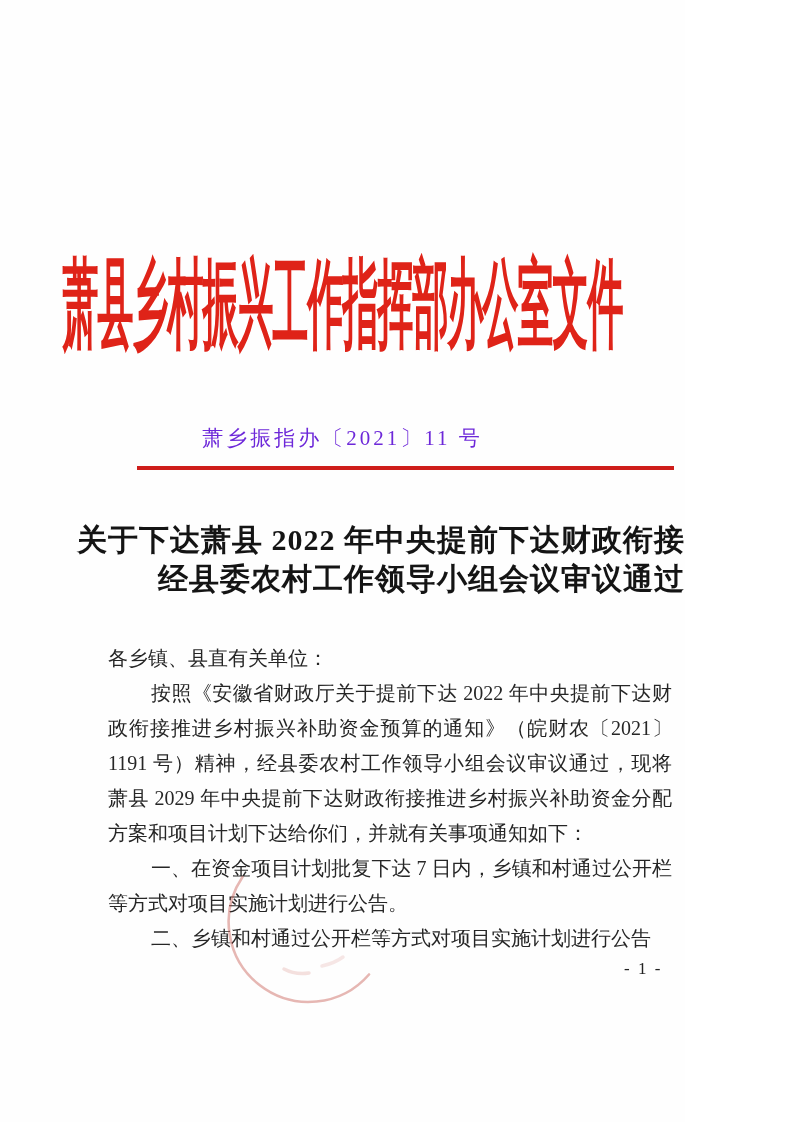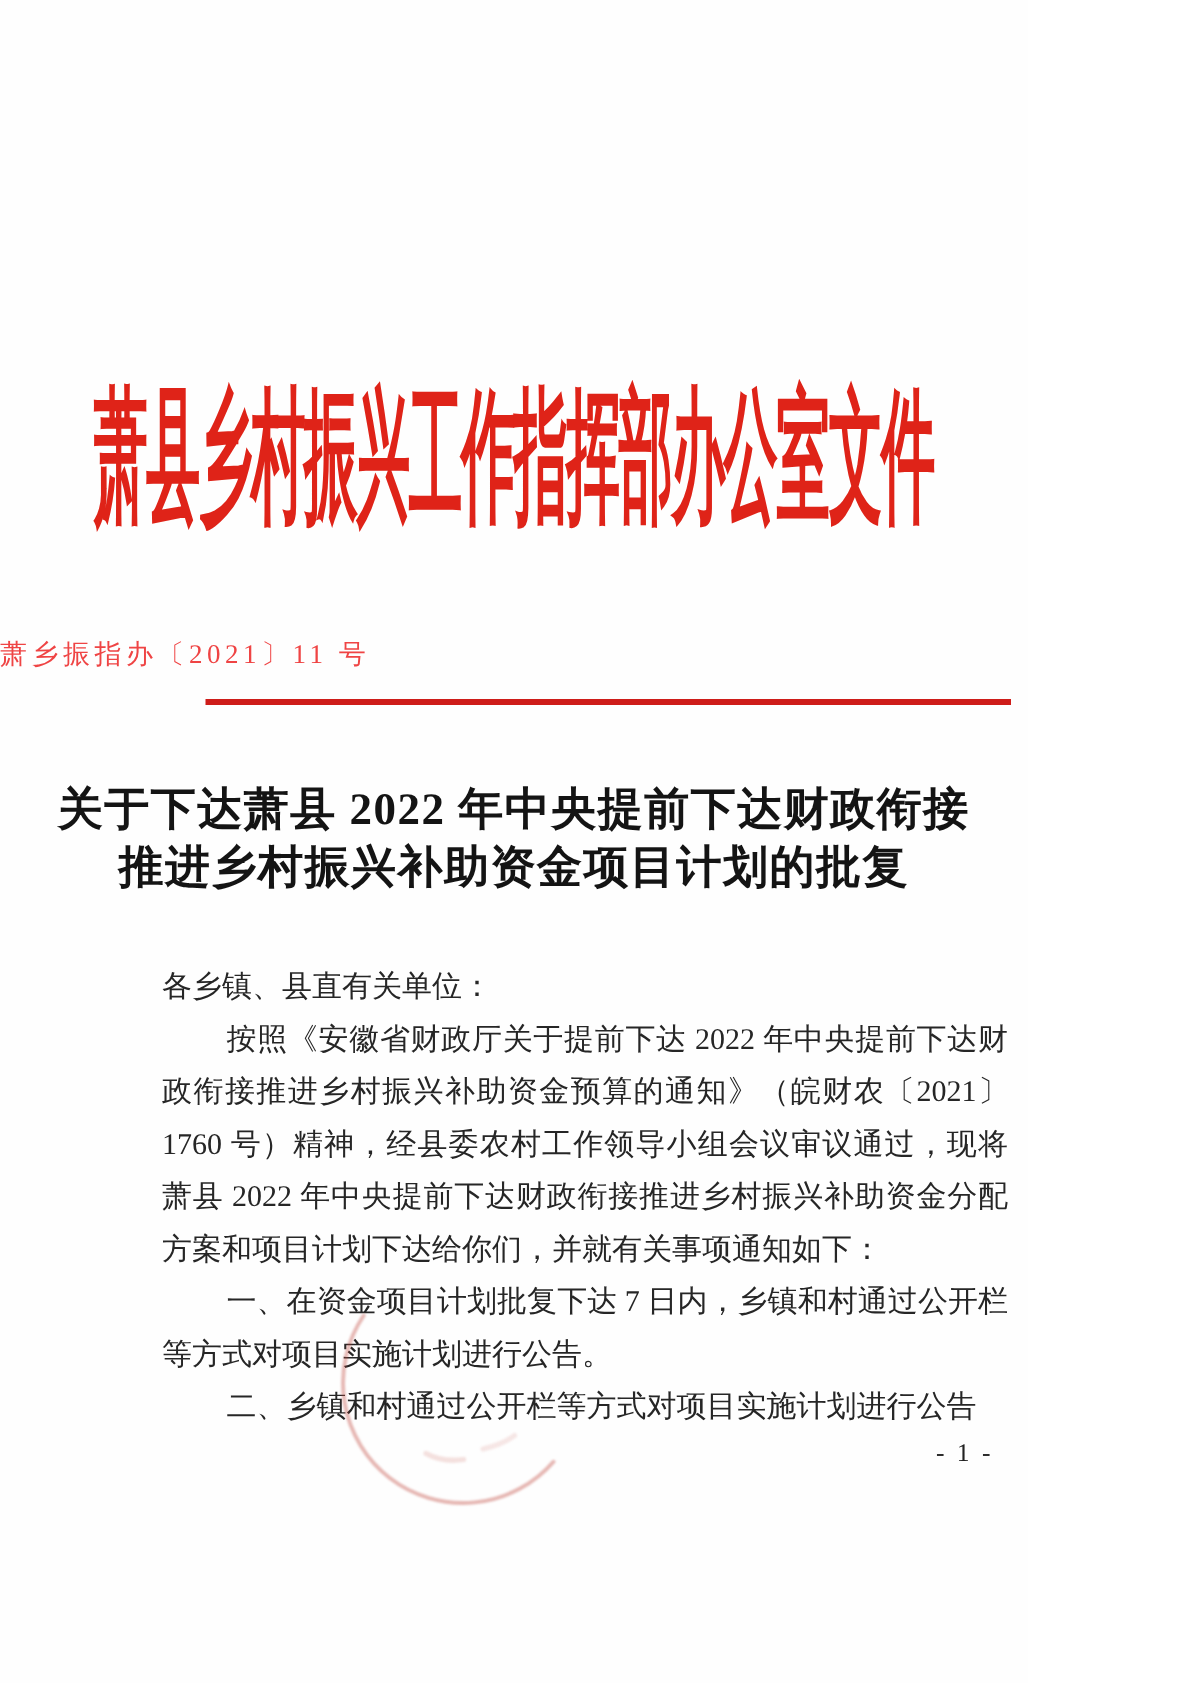--- a/index.html
+++ b/index.html
@@ -32,43 +32,44 @@
     transform: scaleY(2.7);
     transform-origin: 50% 0;
   }
 
   
   .doc-number {
     position: absolute;
     top: 424px;
     left: 0;
     right: 0;
-    font-size: 18px;
+    text-align: center;
+    font-size: 21px;
     letter-spacing: 3px;
-    color: #ef4444;
+    color: #6d28d9;
   }
 
   
   .red-rule {
     position: absolute;
     top: 466px;
     left: 137px;
     width: 537px;
     height: 4px;
     background: #ce1d1a;
   }
 
   
   .doc-title {
     position: absolute;
     top: 520px;
     left: 0;
     right: 0;
     margin: 0;
-    text-align: center;
+    text-align: right;
     font-size: 30px;
     line-height: 39px;
     font-weight: bold;
     color: #141414;
     letter-spacing: 1px;
   }
   .doc-title span { display: block; }
 
   
   .body-text {
@@ -111,26 +112,26 @@
 <div class="page">
 
   <div class="red-header">萧县乡村振兴工作指挥部办公室文件</div>
 
   <div class="doc-number">萧乡振指办〔2021〕11 号</div>
 
   <div class="red-rule"></div>
 
   <h1 class="doc-title">
     <span>关于下达萧县 2022 年中央提前下达财政衔接</span>
-    <span>推进乡村振兴补助资金项目计划的批复</span>
+    <span>经县委农村工作领导小组会议审议通过</span>
   </h1>
 
   <div class="body-text">
     <p class="salutation">各乡镇、县直有关单位：</p>
-    <p class="para">按照《安徽省财政厅关于提前下达 2022 年中央提前下达财政衔接推进乡村振兴补助资金预算的通知》（皖财农〔2021〕1760 号）精神，经县委农村工作领导小组会议审议通过，现将萧县 2022 年中央提前下达财政衔接推进乡村振兴补助资金分配方案和项目计划下达给你们，并就有关事项通知如下：</p>
+    <p class="para">按照《安徽省财政厅关于提前下达 2022 年中央提前下达财政衔接推进乡村振兴补助资金预算的通知》（皖财农〔2021〕1191 号）精神，经县委农村工作领导小组会议审议通过，现将萧县 2029 年中央提前下达财政衔接推进乡村振兴补助资金分配方案和项目计划下达给你们，并就有关事项通知如下：</p>
     <p class="para">一、在资金项目计划批复下达 7 日内，乡镇和村通过公开栏等方式对项目实施计划进行公告。</p>
     <p class="para">二、乡镇和村通过公开栏等方式对项目实施计划进行公告</p>
   </div>
 
   <svg class="seal" viewBox="0 0 176 176" aria-hidden="true">
 
     <path d="M 16.5 37 A 80 80 0 0 0 143 134.5" fill="none" stroke="#c0443a" stroke-width="2.6" stroke-opacity="0.38" stroke-linecap="round"></path>
 
     <path d="M 58 129 q 11 6 25 4" fill="none" stroke="#c0443a" stroke-width="3.5" stroke-opacity="0.16" stroke-linecap="round"></path>
     <path d="M 96 126 q 13 -3 21 -9" fill="none" stroke="#c0443a" stroke-width="3.5" stroke-opacity="0.13" stroke-linecap="round"></path>

